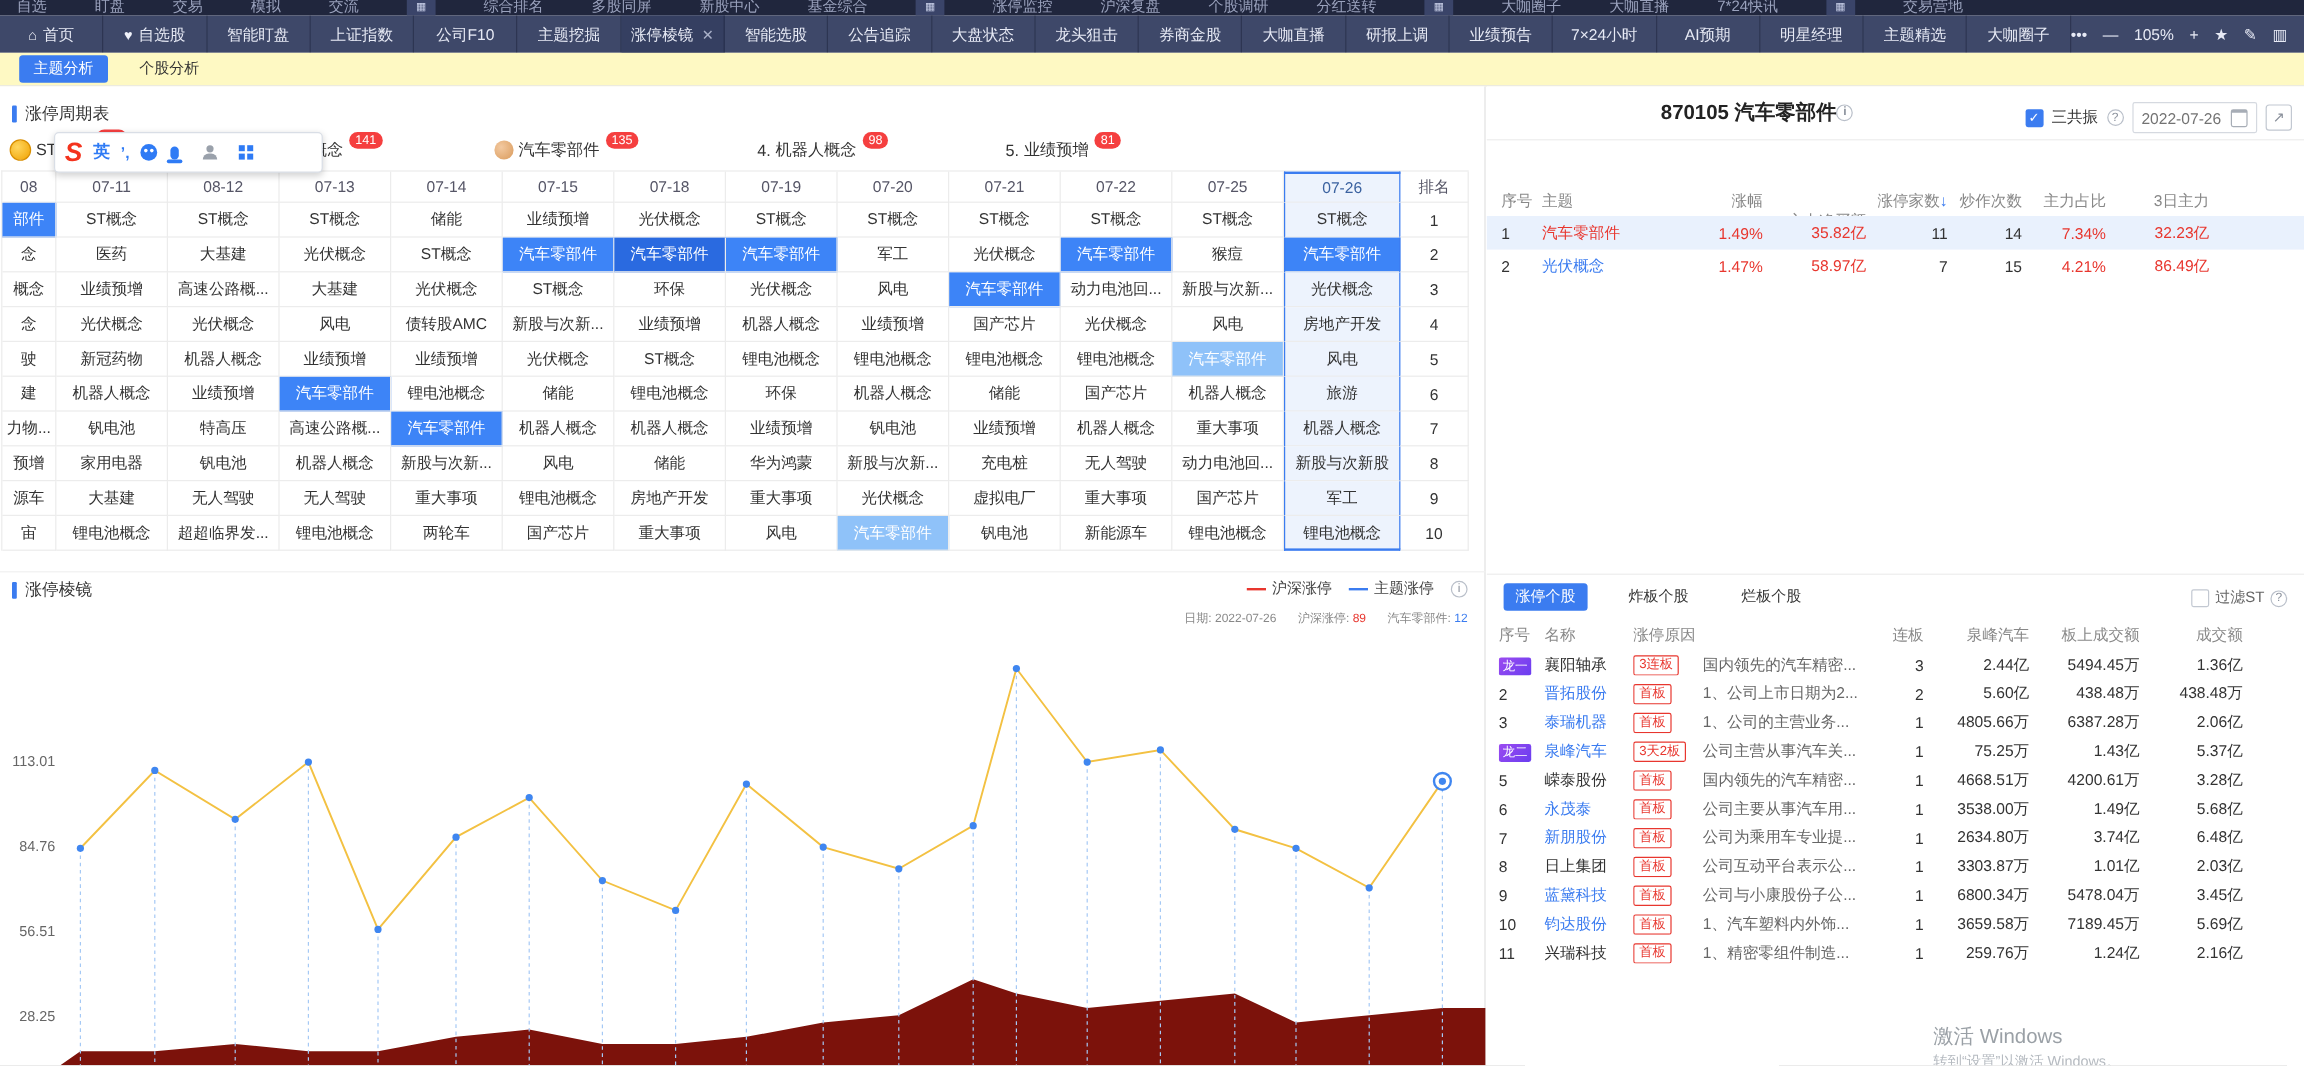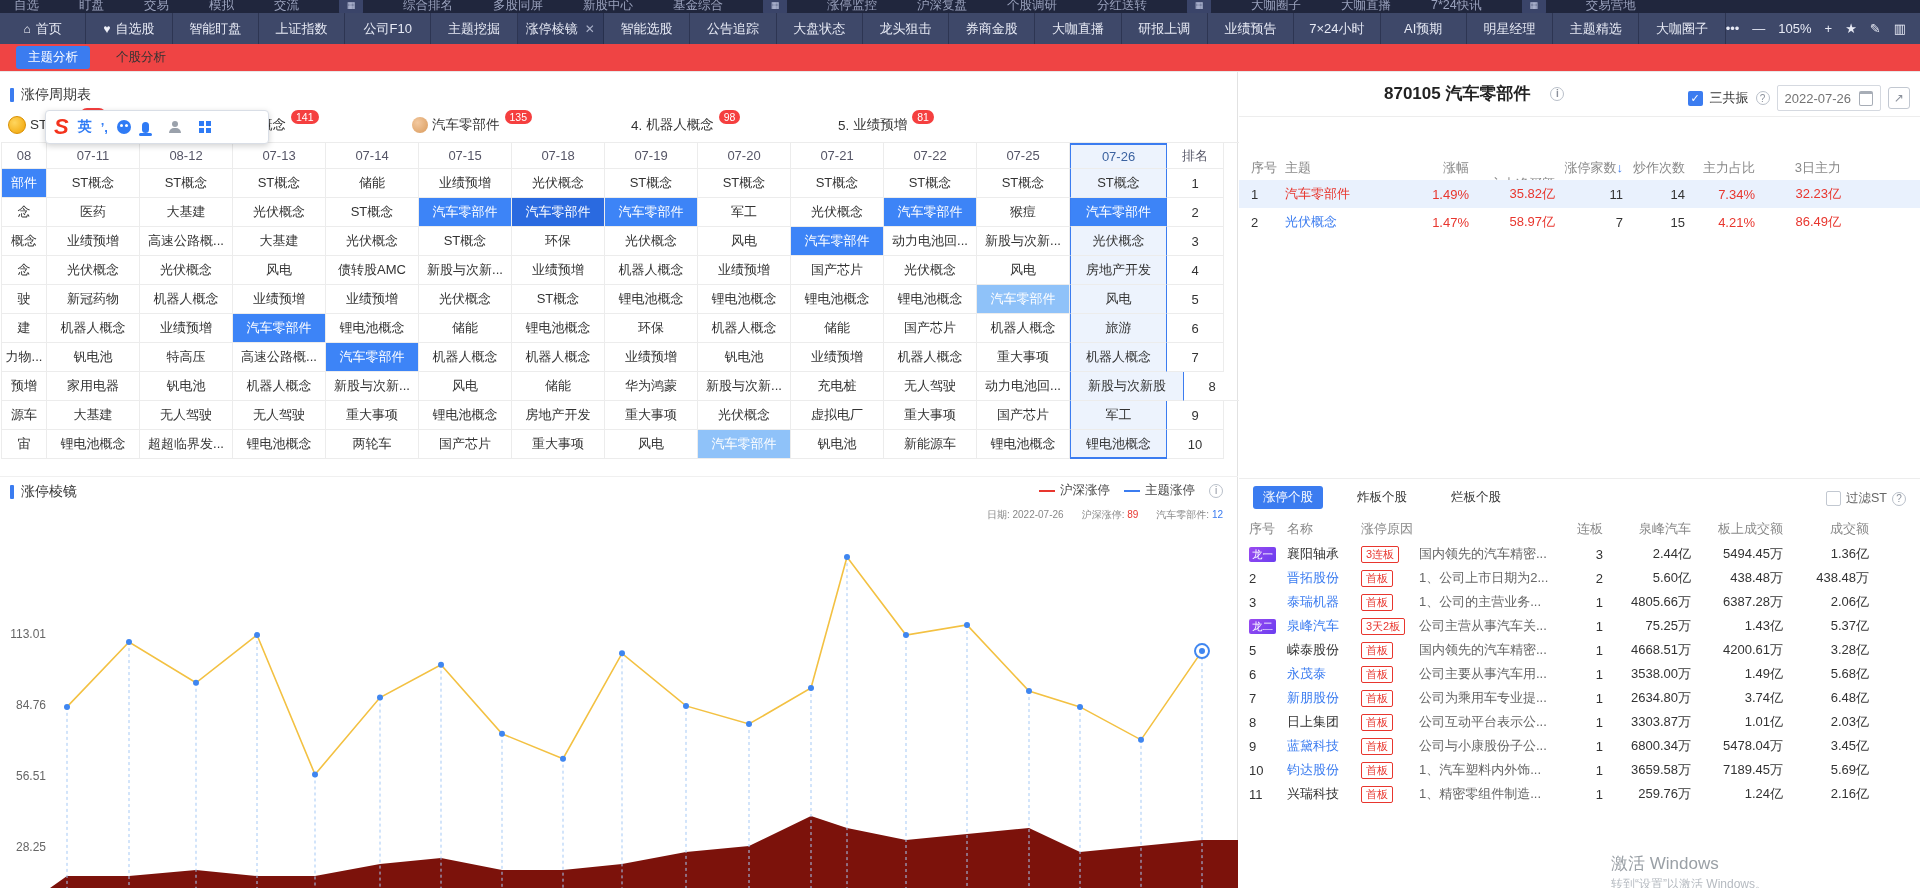--- a/index.html
+++ b/index.html
@@ -15,21 +15,21 @@
   .bar2{position:absolute;left:0;top:13px;width:1920px;height:31px;background:#3e4869;display:flex}
   .tabs2{display:flex;width:1748px}
   .tab{flex:1;display:flex;align-items:center;justify-content:center;gap:5px;color:#e7eaf5;
        font-size:13px;border-right:1px solid rgba(15,20,40,.35);white-space:nowrap;cursor:default}
   .tab.active{background:#353f61;box-shadow:inset 0 2px 0 #5a6causes0}
   .tab .ticon{font-size:12px;color:#f0f2fa}
   .tab .close{color:#aab1c9;font-size:12px;margin-left:2px}
   .winctl{flex:1;display:flex;align-items:center;justify-content:flex-end;gap:13px;padding-right:14px;color:#e7eaf5}
   .winctl span{font-size:13px}
   
-  .subbar{position:absolute;left:0;top:44px;width:1920px;height:28px;background:#ef4444;
+  .subbar{position:absolute;left:0;top:44px;width:1920px;height:28px;background:#fef9c3;
           border-bottom:1px solid #e8e8e8;display:flex;align-items:center;gap:14px;padding-left:16px;box-sizing:border-box}
   .pill{padding:3px 12px;border-radius:3px;font-size:12.5px;color:#333}
   .pill.active{background:#3b7cf0;color:#fff}
   
   .left{position:absolute;left:0;top:72px;width:1238px;height:816px;background:#fff;border-right:1px solid #e2e2e2;box-sizing:border-box}
   .right{position:absolute;left:1239px;top:72px;width:681px;height:816px;background:#fff}
   .sec-title{position:absolute;left:10px;display:flex;align-items:center;gap:7px;font-size:14px;color:#333}
   .bluebar{width:4px;height:14px;background:#3b7cf0;border-radius:1px}
   
   .titem{position:absolute;top:42px;height:22px;display:flex;align-items:center;gap:4px;font-size:13.5px;color:#333;white-space:nowrap}
@@ -76,21 +76,21 @@
   .legend{position:absolute;right:14px;top:410px;display:flex;align-items:center;gap:14px;font-size:12.5px;color:#444}
   .lg{display:flex;align-items:center;gap:5px}
   .lg .dash{width:16px;height:0;border-top:2px solid}
   .qicon,.iicon{width:14px;height:14px;border-radius:50%;border:1px solid #b9bfc9;color:#8a909b;font-size:10px;
         display:inline-flex;align-items:center;justify-content:center;box-sizing:border-box;flex:none}
   .chart-info{position:absolute;right:14px;top:436px;display:flex;gap:18px;font-size:10px;color:#888}
   .ytick{position:absolute;left:0;width:46px;text-align:right;font-size:12px;color:#666}
   .wm1{position:absolute;left:372px;top:780px;font-size:17px;color:#9aa0a6}
   .wm2{position:absolute;left:372px;top:804px;font-size:12px;color:#b5bac0}
   
-  .rtitle{position:absolute;left:145px;top:10px;font-size:17px;font-weight:bold;color:#222;display:flex;align-items:center;gap:20px}
+  .rtitle{position:absolute;left:145px;top:10px;font-size:17px;font-weight:bold;color:#222;display:flex;align-items:center;gap:0}
   .rctrl{position:absolute;right:10px;top:13px;display:flex;align-items:center;gap:7px}
   .chk{width:15px;height:15px;background:#3b7cf0;border-radius:2px;color:#fff;font-size:11px;display:flex;align-items:center;justify-content:center}
   .chk-empty{width:13px;height:13px;border:1px solid #c2c8d1;border-radius:2px;background:#fff}
   .datebox{display:flex;align-items:center;gap:8px;border:1px solid #d5d9e0;border-radius:2px;height:24px;padding:0 7px;font-size:13px;color:#737373}
   .cal{width:12px;height:11px;border:1px solid #a7adb6;border-top:3px solid #a7adb6;border-radius:2px}
   .extic{width:20px;height:20px;border:1px solid #c2c8d1;border-radius:3px;color:#8a909b;font-size:12px;
         display:flex;align-items:center;justify-content:center}
   .rdivider{position:absolute;left:0;width:681px;border-top:1px solid #ededed}
   .rtabs{position:absolute;left:14px;display:flex;align-items:center;gap:24px;font-size:13px;color:#333}
   .rtabs .pill{padding:3px 10px}
@@ -400,21 +400,21 @@
           <div class="cc" style="width: 93px;">钒电池</div>
           <div class="cc" style="width: 93px;">机器人概念</div>
           <div class="cc" style="width: 93px;">新股与次新...</div>
           <div class="cc" style="width: 93px;">风电</div>
           <div class="cc" style="width: 93px;">储能</div>
           <div class="cc" style="width: 93px;">华为鸿蒙</div>
           <div class="cc" style="width: 93px;">新股与次新...</div>
           <div class="cc" style="width: 93px;">充电桩</div>
           <div class="cc" style="width: 93px;">无人驾驶</div>
           <div class="cc" style="width: 93px;">动力电池回...</div>
-          <div class="cc col26" style="width: 114px;">新股与次新股</div>
+          <div class="cc col26" style="width: 97px;">新股与次新股</div>
           <div class="cc" style="width: 57px;">8</div>
         </div>
         <div class="crow">
           <div class="cc" style="width: 45px;">源车</div>
           <div class="cc" style="width: 93px;">大基建</div>
           <div class="cc" style="width: 93px;">无人驾驶</div>
           <div class="cc" style="width: 93px;">无人驾驶</div>
           <div class="cc" style="width: 93px;">重大事项</div>
           <div class="cc" style="width: 93px;">锂电池概念</div>
           <div class="cc" style="width: 93px;">房地产开发</div>

